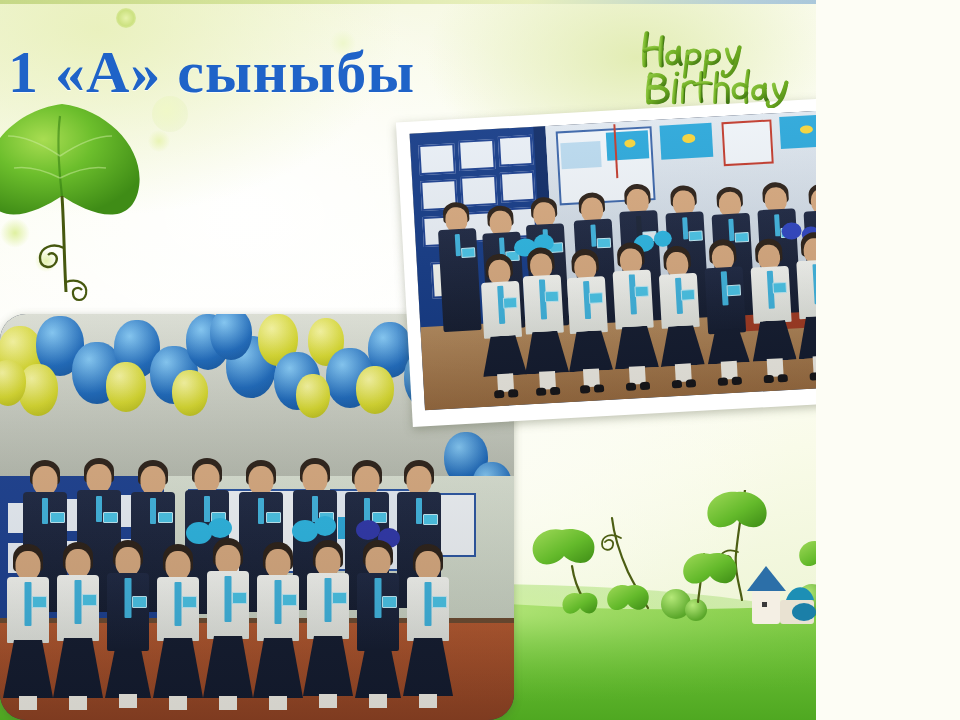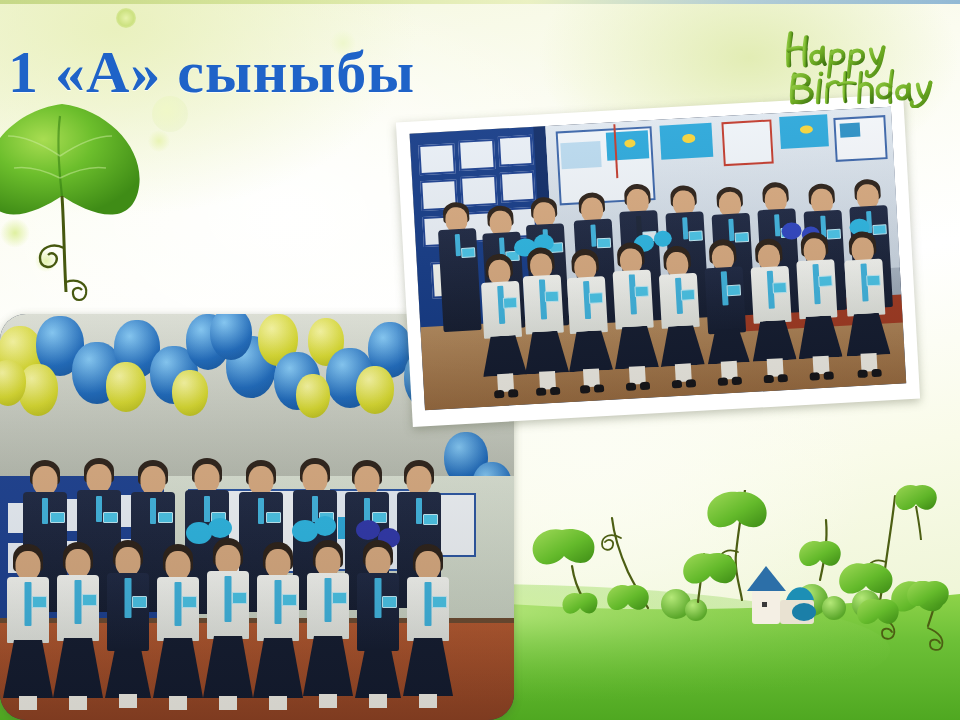--- a/index.html
+++ b/index.html
@@ -1,21 +1,21 @@
 <!DOCTYPE html>
 <html><head>
 <meta charset="utf-8">
 <style>
   html,body{margin:0;padding:0;}
   body{
     width:960px;height:720px;overflow:hidden;
     font-family:"Liberation Serif",serif;
     background:#fdfdf5;
   }
-  .slide{position:relative;width:960px;height:720px;overflow:hidden;
+  .slide{position:relative;width:816px;height:720px;overflow:hidden;
     background:
       radial-gradient(ellipse 300px 180px at 78% 8%, rgba(222,234,170,.85) 0%, rgba(246,248,228,0) 70%),
       radial-gradient(ellipse 420px 260px at 12% 4%, rgba(232,240,186,.9) 0%, rgba(248,250,232,0) 72%),
       radial-gradient(ellipse 520px 330px at 30% 30%, rgba(255,255,255,.96) 0%, rgba(255,255,255,0) 70%),
       radial-gradient(ellipse 380px 300px at 62% 62%, rgba(252,253,244,.95) 0%, rgba(250,252,236,0) 75%),
       linear-gradient(170deg,#f4f7dd 0%,#fbfcf0 22%,#ffffff 46%,#f9fbe9 68%,#eef5d6 88%,#e4f0c6 100%);
     text-align: right;
   }
   
   .topbar{position:absolute;left:0;top:0;width:960px;height:4px;

